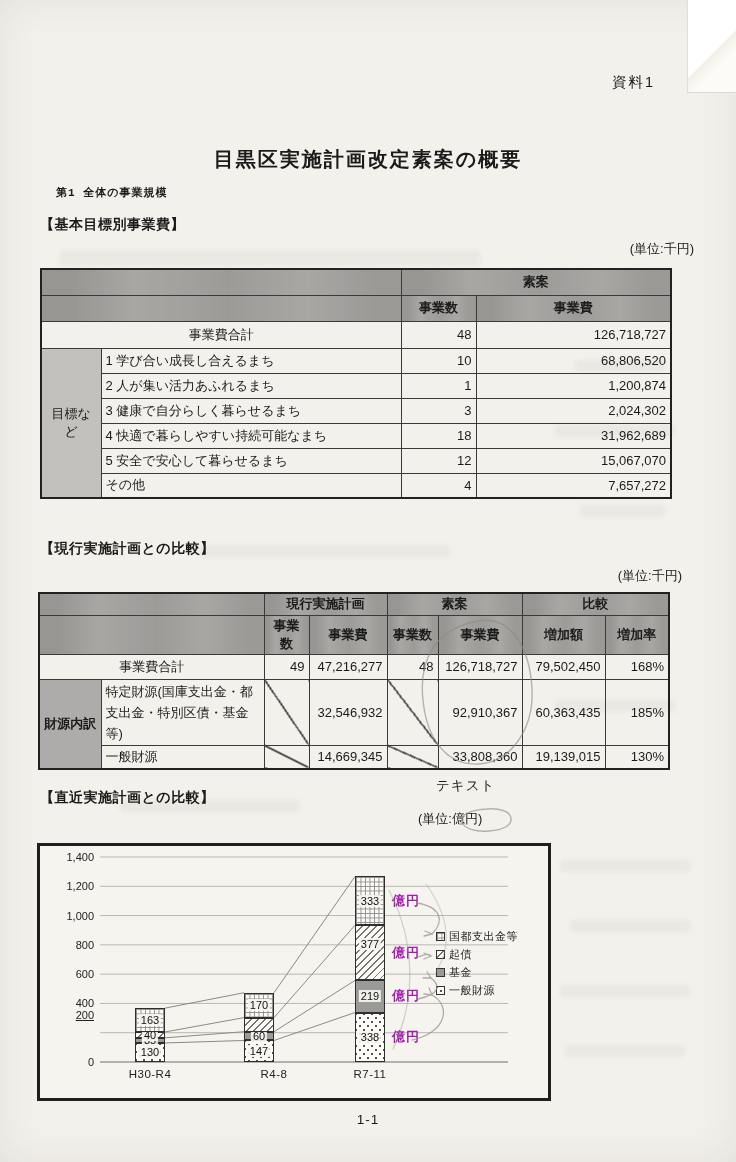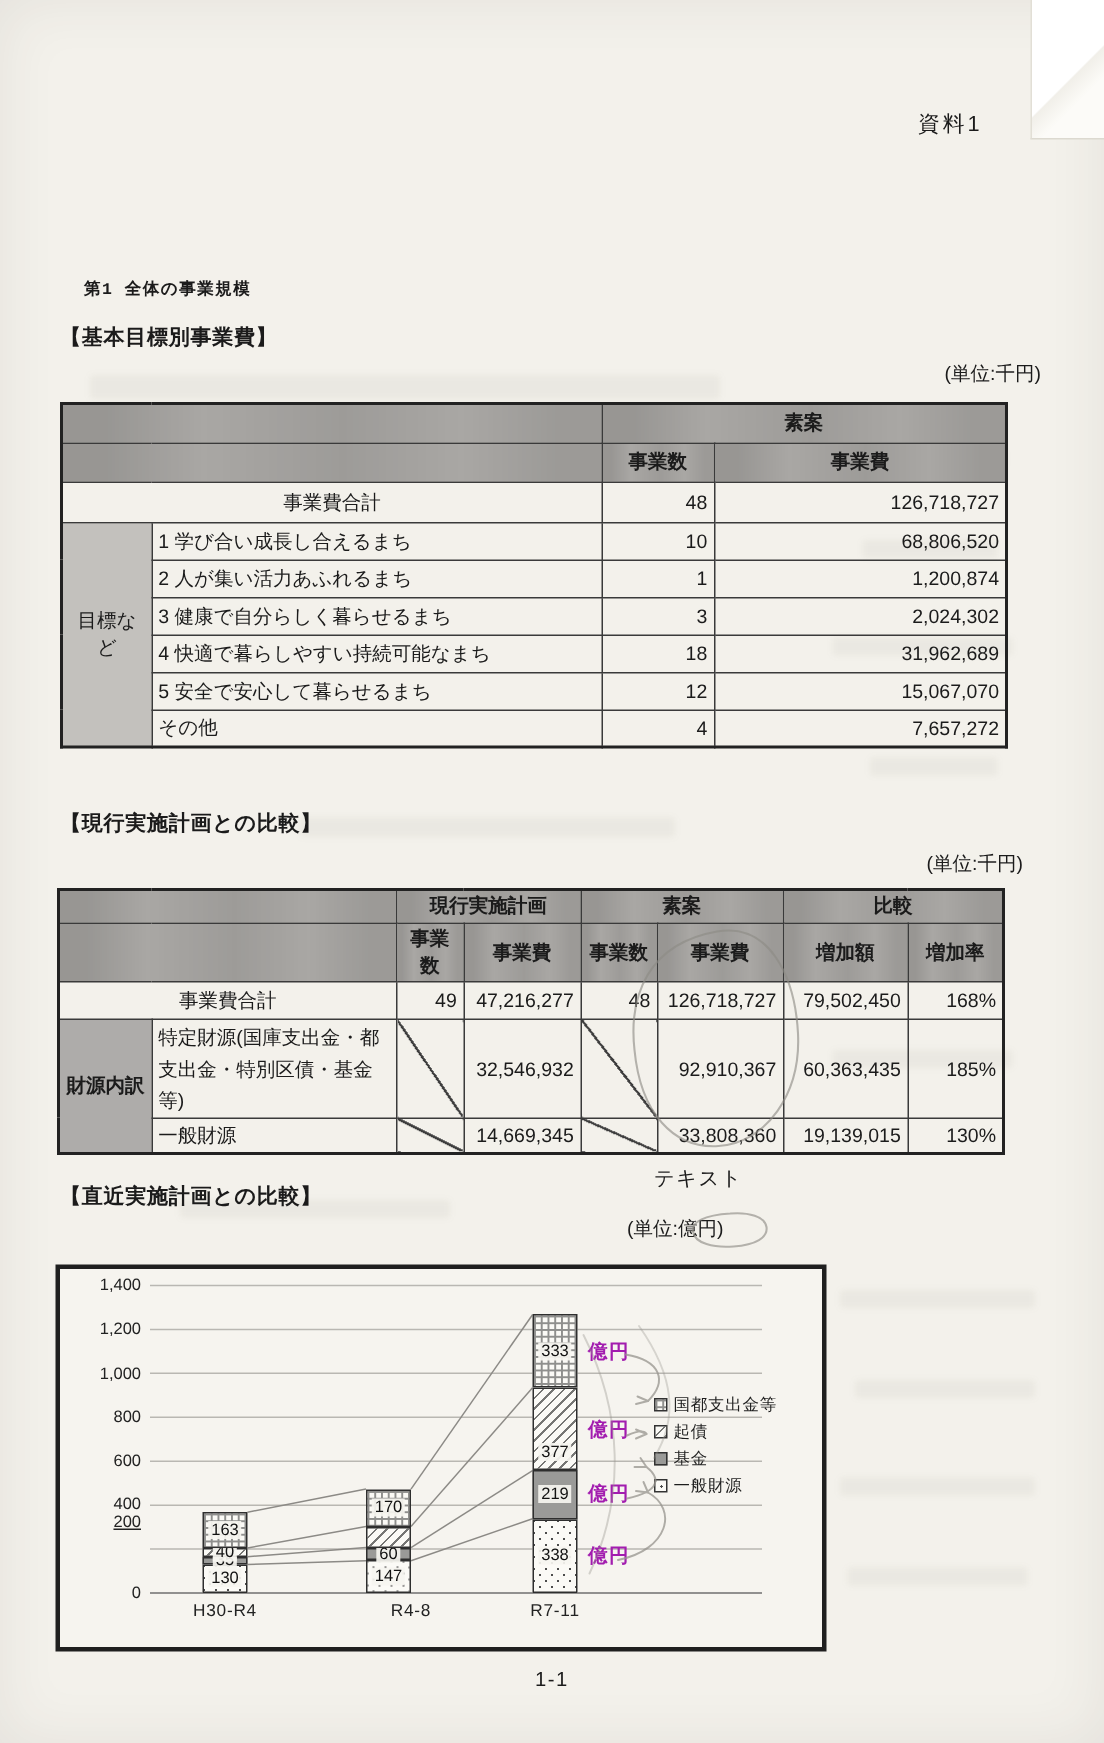--- a/index.html
+++ b/index.html
@@ -65,20 +65,21 @@
   <div class="ghost abs" style="left:200px;top:545px;width:250px;height:13px"></div>
   <div class="ghost abs" style="left:555px;top:700px;width:120px;height:12px"></div>
   <div class="ghost abs" style="left:560px;top:860px;width:130px;height:12px"></div>
   <div class="ghost abs" style="left:570px;top:920px;width:120px;height:12px"></div>
   <div class="ghost abs" style="left:560px;top:985px;width:130px;height:12px"></div>
   <div class="ghost abs" style="left:565px;top:1045px;width:120px;height:12px"></div>
   <div class="ghost abs" style="left:120px;top:800px;width:180px;height:12px"></div>
 
   <div class="abs corner-patch"></div>
   <div class="abs doc-tag">資料1</div>
+  <div class="abs main-title">目黒区実施計画改定素案の概要</div>
   <div class="abs sec-head">第1 全体の事業規模</div>
   <div class="abs sub-head sub1">【基本目標別事業費】</div>
   <div class="abs unit unit1">(単位:千円)</div>
 
   <table class="t t1 abs">
     <colgroup>
         <col style="width:60px">
         <col style="width:300px">
         <col style="width:75px">
         <col style="width:195px">
@@ -243,21 +244,21 @@
         <div class="seg pat-grid" style="left: 204px; top: 146.739px; width: 30px; height: 24.8931px;"></div>
         <div class="seg-label" style="left: 219px; top: 159.185px;">170</div>
         <div class="cat-label" style="left: 234px; top: 222px;">R4-8</div>
         <div class="seg pat-dots" style="left: 315px; top: 166.507px; width: 30px; height: 49.4933px;"></div>
         <div class="seg-label" style="left: 330px; top: 191.253px;">338</div>
         <div class="oku-label" style="left: 352px; top: 191.253px;">億円</div>
         <div class="seg pat-solid" style="left: 315px; top: 134.438px; width: 30px; height: 32.0682px;"></div>
         <div class="seg-label" style="left: 330px; top: 150.473px;">219</div>
         <div class="oku-label" style="left: 352px; top: 150.473px;">億円</div>
         <div class="seg pat-hatch" style="left: 315px; top: 79.2344px; width: 30px; height: 55.2041px;"></div>
-        <div class="seg-label" style="left: 330px; top: 122px;">377</div>
+        <div class="seg-label" style="left: 330px; top: 98px;">377</div>
         <div class="oku-label" style="left: 352px; top: 106.836px;">億円</div>
         <div class="seg pat-grid" style="left: 315px; top: 30.4732px; width: 30px; height: 48.7612px;"></div>
         <div class="seg-label" style="left: 330px; top: 54.8538px;">333</div>
         <div class="oku-label" style="left: 352px; top: 54.8538px;">億円</div>
         <div class="cat-label" style="left: 330px; top: 222px;">R7-11</div>
       </div>
     <div class="legend" id="chart-legend">
         <div class="legend-item">
           <span class="legend-swatch pat-grid"></span>
           <span class="legend-label">国都支出金等</span>

